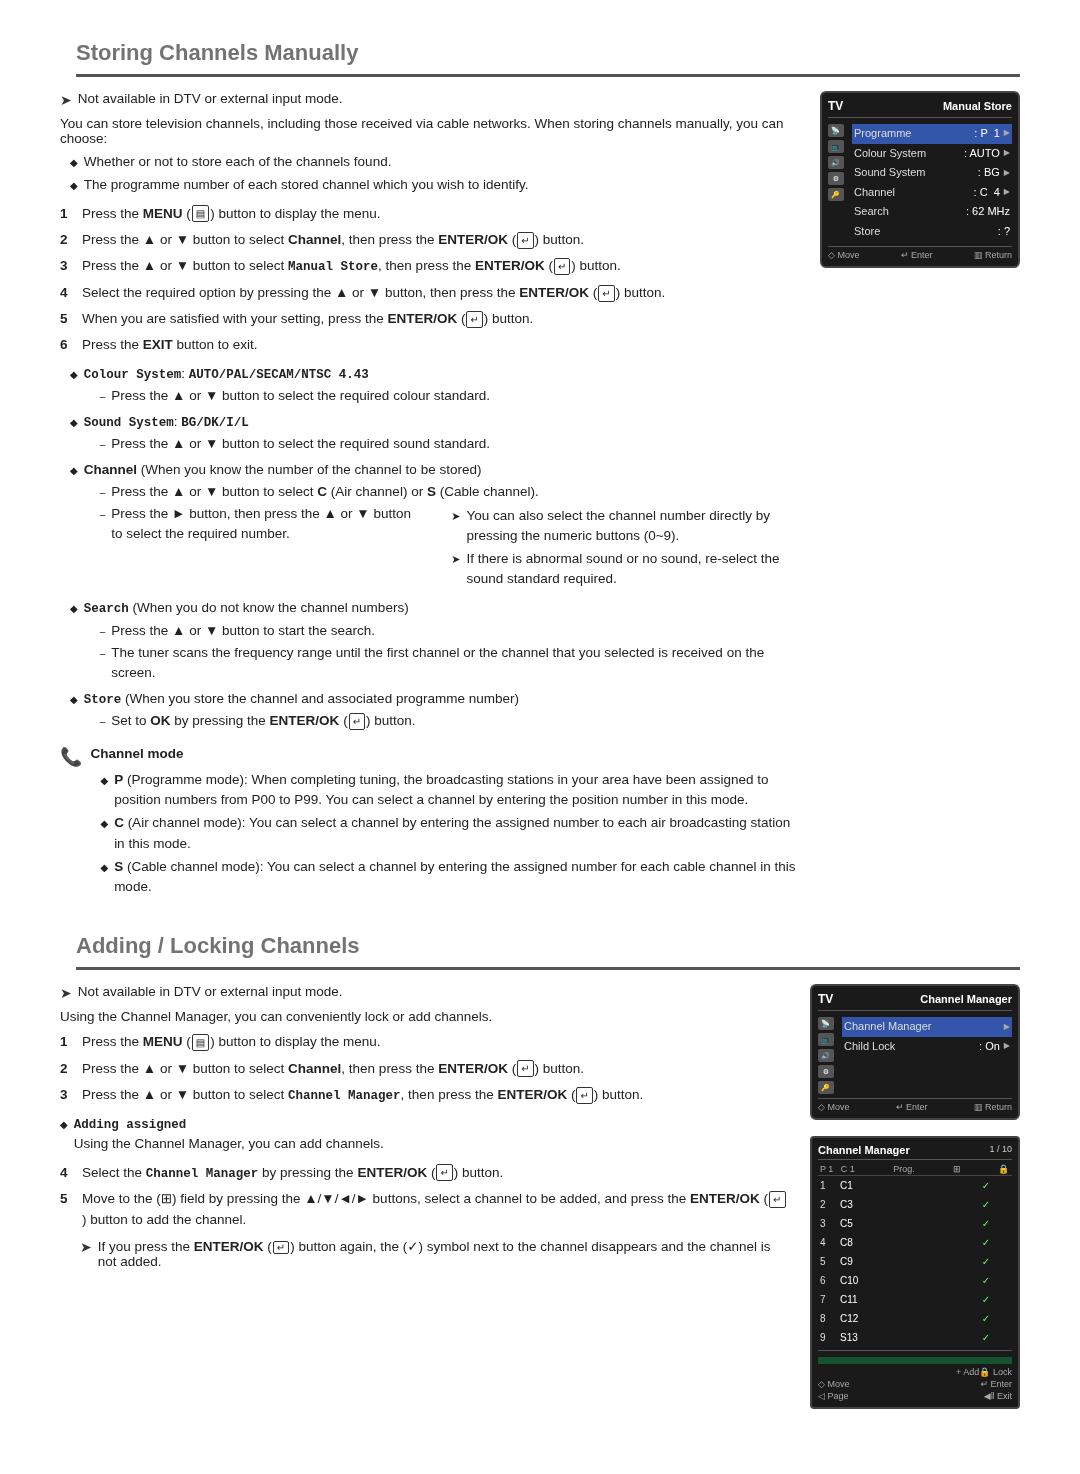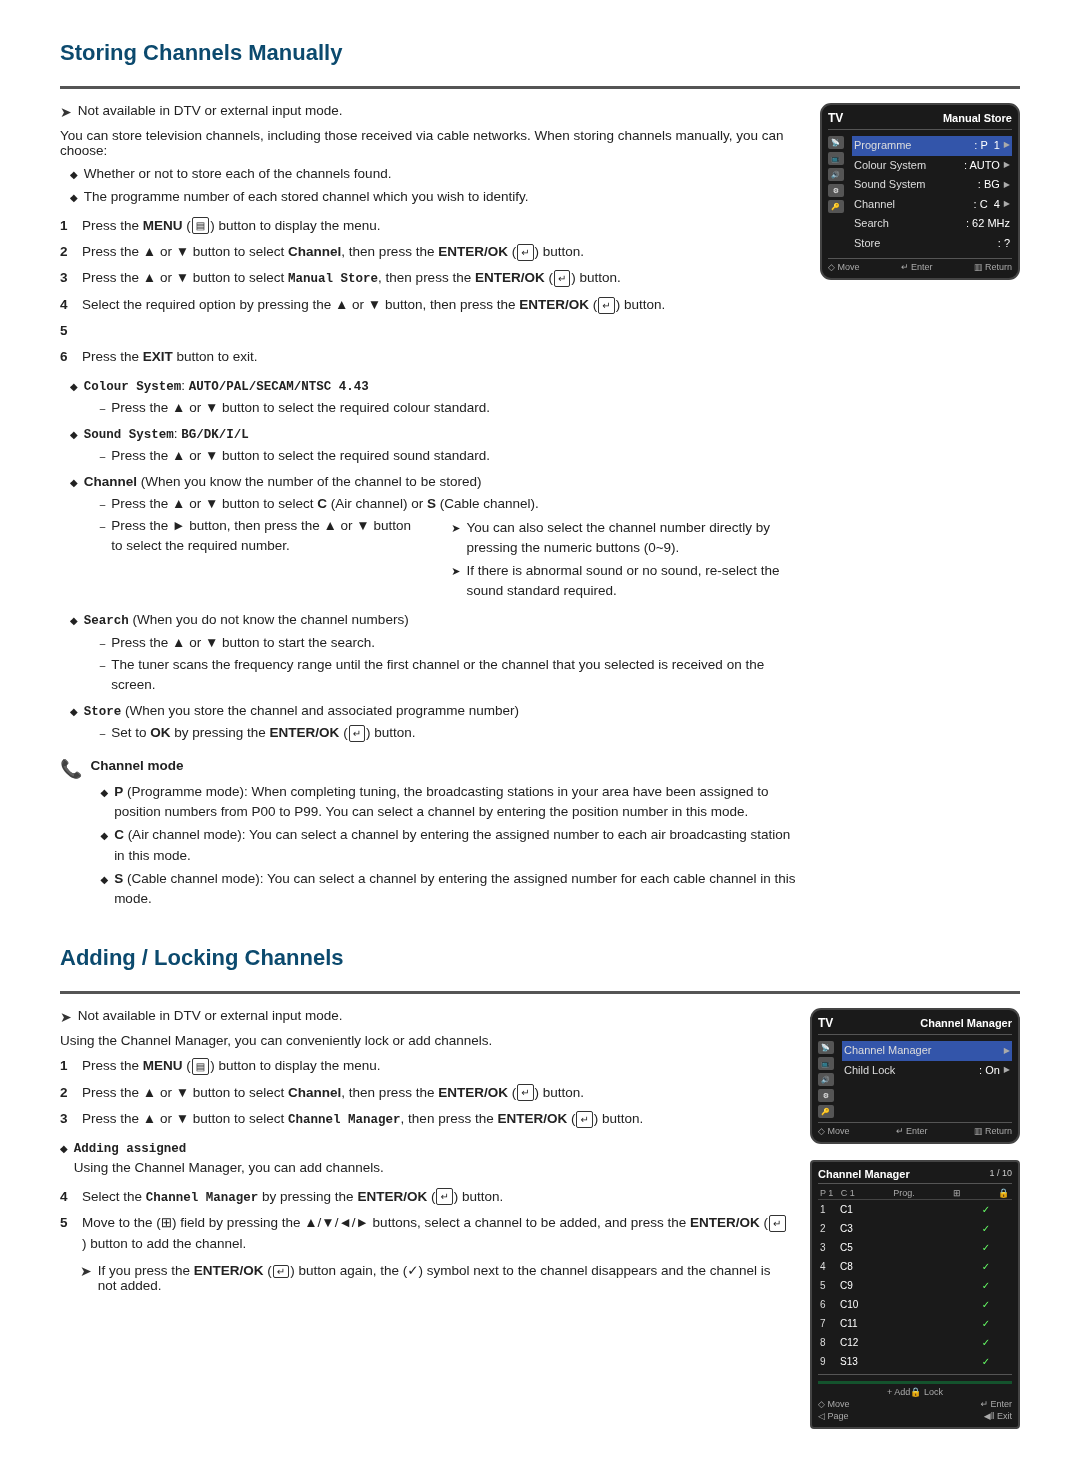--- a/index.html
+++ b/index.html
@@ -10,25 +10,26 @@
       font-family: Arial, sans-serif;
       font-size: 13.5px;
       color: #222;
       padding: 30px 60px 30px 60px;
     }
 
     
     .section-title {
       font-size: 22px;
       font-weight: bold;
-      color: #0c4a6e;
+      color: #737373;
       border-bottom: 3px solid #555;
-      padding-bottom: 20px;
+      padding-bottom: 8px;
       margin-bottom: 14px;
       margin-top: 10px;
+      margin-left: 16px;
     }
 
     .section-wrapper {
       margin-bottom: 20px;
     }
 
     
     .note-block {
       display: flex;
       align-items: flex-start;
@@ -147,21 +148,21 @@
     
     .tv-screen {
       width: 200px;
       flex-shrink: 0;
       margin-top: 0;
     }
 
     .tv-box {
       background: #1a1a1a;
       border: 2px solid #444;
-      border-radius: 11px;
+      border-radius: 6px;
       padding: 6px;
       color: white;
       font-size: 11px;
       margin-bottom: 8px;
     }
     .tv-box .tv-header {
       display: flex;
       justify-content: space-between;
       align-items: center;
       border-bottom: 1px solid #555;
@@ -242,25 +243,25 @@
       align-items: center;
       padding: 1px 2px;
       font-size: 10px;
       line-height: 1.7;
     }
     .cm-table-row .prog-num { width: 20px; color: #ddd; }
     .cm-table-row .chan-name { flex: 1; color: #fff; }
     .cm-table-row .check { width: 16px; color: #6f6; text-align: center; }
     .cm-table-row .lock-col { width: 16px; color: #fa0; text-align: center; }
     .cm-footer {
-      border-top: 3px solid #14532d;
+      border-top: 7px solid #14532d;
       margin-top: 3px;
       padding-top: 3px;
       display: flex;
-      justify-content: center;
+      justify-content: flex-end;
       font-size: 9px;
       color: #aaa;
     }
     .cm-footer2 {
       margin-top: 2px;
       display: flex;
       justify-content: space-between;
       font-size: 9px;
       color: #aaa;
     }
@@ -335,20 +336,21 @@
           <li>
             <span class="step-num bold">3</span>
             <span>Press the ▲ or ▼ button to select <span class="mono">Manual Store</span>, then press the <span class="bold">ENTER/OK</span> (<span class="enter-icon">↵</span>) button.</span>
           </li>
           <li>
             <span class="step-num bold">4</span>
             <span>Select the required option by pressing the ▲ or ▼ button, then press the <span class="bold">ENTER/OK</span> (<span class="enter-icon">↵</span>) button.</span>
           </li>
           <li>
             <span class="step-num bold">5</span>
+            <span>When you are satisfied with your setting, press the <span class="bold">ENTER/OK</span> (<span class="enter-icon">↵</span>) button.</span>
           </li>
           <li>
             <span class="step-num bold">6</span>
             <span>Press the <span class="bold">EXIT</span> button to exit.</span>
           </li>
         </ol>
 
         <ul class="bullet-list" style="margin-top:6px;">
 
 

